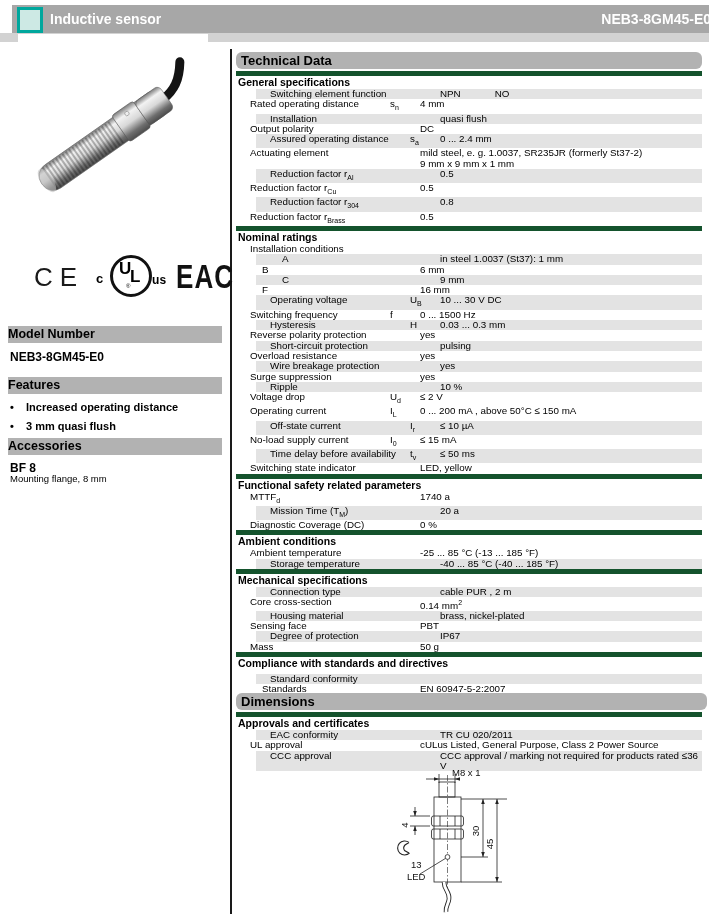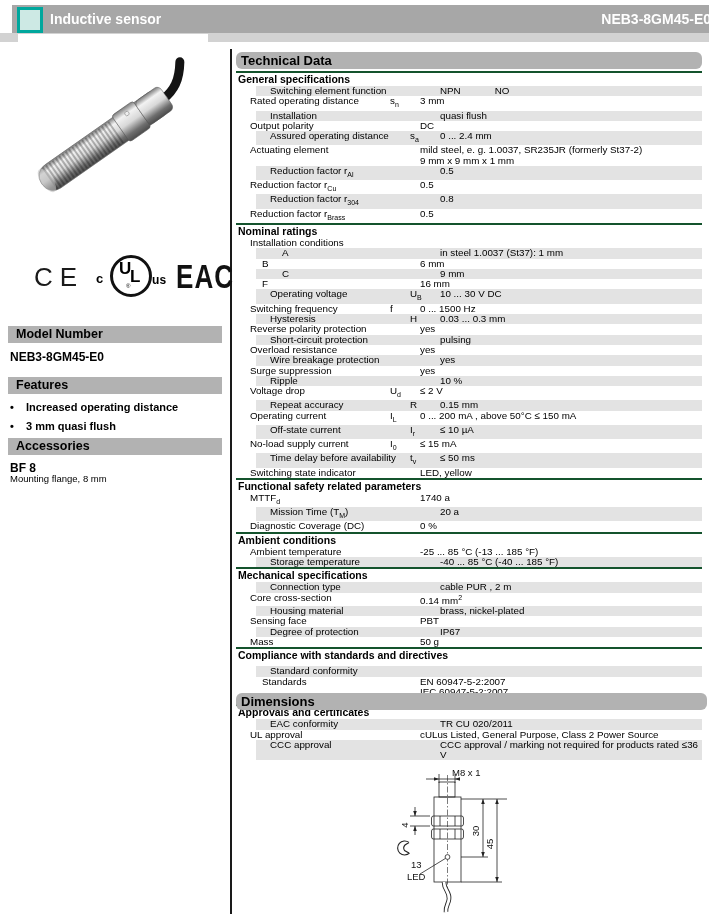--- a/index.html
+++ b/index.html
@@ -21,34 +21,34 @@
   .ul-badge{position:relative;width:72px;height:48px;}
   .ul-circle{position:absolute;left:16px;top:2px;width:36px;height:36px;border:3px solid #111;
              border-radius:50%;}
   .ul-circle .u{position:absolute;left:6px;top:1px;font-size:17px;font-weight:bold;}
   .ul-circle .l{position:absolute;left:17px;top:9px;font-size:17px;font-weight:bold;}
   .ul-circle .reg{position:absolute;left:13px;top:25px;font-size:6px;}
   .ul-c{position:absolute;left:2px;top:18px;font-size:13px;font-weight:bold;}
   .ul-us{position:absolute;right:0px;top:20px;font-size:12px;font-weight:bold;}
   .eac-mark{font-size:26px;font-weight:bold;color:#111;transform:scaleY(1.25);letter-spacing:1px;}
   .side-bar{position:absolute;left:8px;width:214px;height:17px;background:#b2b2b2;
-            font-size:12.5px;font-weight:bold;line-height:17px;padding-left:8px;box-sizing:border-box;}
+            font-size:12.5px;font-weight:bold;line-height:17px;padding-left:0;box-sizing:border-box;}
   .bar-model{top:326px}.bar-features{top:377px}.bar-acc{top:438px}
   .model-value{position:absolute;left:10px;top:350px;font-size:12px;font-weight:bold;}
   .features-list{position:absolute;left:10px;top:401px;width:210px;}
   .feature-item{font-size:11px;font-weight:bold;margin-bottom:7px;display:flex;}
   .feature-item .dot{width:16px;flex:none;}
   .acc-name{position:absolute;left:10px;top:461px;font-size:12px;font-weight:bold;}
   .acc-desc{position:absolute;left:10px;top:473px;font-size:9.5px;}
   
   .right-col{position:absolute;left:236px;top:52px;width:466px;height:862px;}
   .col-bar{height:17px;background:#b2b2b2;font-size:13px;font-weight:bold;
            line-height:17px;padding-left:5px;margin-bottom:2px;border-radius:6px;}
   .sec-h{font-size:10.5px;font-weight:bold;line-height:11px;padding:1px 0 1px 2px;
-         border-top:2px solid #14532d;}
+         border-top:5px solid #14532d;}
   .sec-h.gapb{margin-top:7px;}
   .row{display:flex;font-size:9.8px;line-height:10.3px;}
   .row.shaded{background:#e3e3e3;margin-left:20px;}
   .row.gapb{margin-top:4px;}
   .lbl{width:154px;padding-left:14px;box-sizing:border-box;flex:none;}
   .lbl.ind2{padding-left:26px;}
   .sym{width:30px;flex:none;}
   .val{flex:1;}
   .row sub,.row sup,.sym sub{font-size:7px;}
   .gap2{margin-left:34px;}
@@ -130,21 +130,21 @@
     <div id="spec-table">
         <div class="sec-h">General specifications</div>
         <div class="row shaded">
           <span class="lbl"><span>Switching element function</span></span>
           <span class="sym"></span>
           <span class="val"><span>NPN</span><span class="gap2">NO</span></span>
         </div>
         <div class="row">
           <span class="lbl"><span>Rated operating distance</span></span>
           <span class="sym"><span>s<sub>n</sub></span></span>
-          <span class="val"><span>3 mm</span></span>
+          <span class="val"><span>4 mm</span></span>
         </div>
         <div class="row shaded">
           <span class="lbl"><span>Installation</span></span>
           <span class="sym"></span>
           <span class="val"><span>quasi flush</span></span>
         </div>
         <div class="row">
           <span class="lbl"><span>Output polarity</span></span>
           <span class="sym"></span>
           <span class="val"><span>DC</span></span>
@@ -247,25 +247,20 @@
         </div>
         <div class="row shaded">
           <span class="lbl"><span>Ripple</span></span>
           <span class="sym"></span>
           <span class="val"><span>10  %</span></span>
         </div>
         <div class="row">
           <span class="lbl"><span>Voltage drop</span></span>
           <span class="sym"><span>U<sub>d</sub></span></span>
           <span class="val"><span>≤ 2 V</span></span>
-        </div>
-        <div class="row shaded">
-          <span class="lbl"><span>Repeat accuracy</span></span>
-          <span class="sym"><span>R</span></span>
-          <span class="val"><span>0.15 mm</span></span>
         </div>
         <div class="row">
           <span class="lbl"><span>Operating current</span></span>
           <span class="sym"><span>I<sub>L</sub></span></span>
           <span class="val"><span>0 ... 200 mA , above 50°C ≤ 150 mA</span></span>
         </div>
         <div class="row shaded">
           <span class="lbl"><span>Off-state current</span></span>
           <span class="sym"><span>I<sub>r</sub></span></span>
           <span class="val"><span>≤ 10 µA</span></span>

